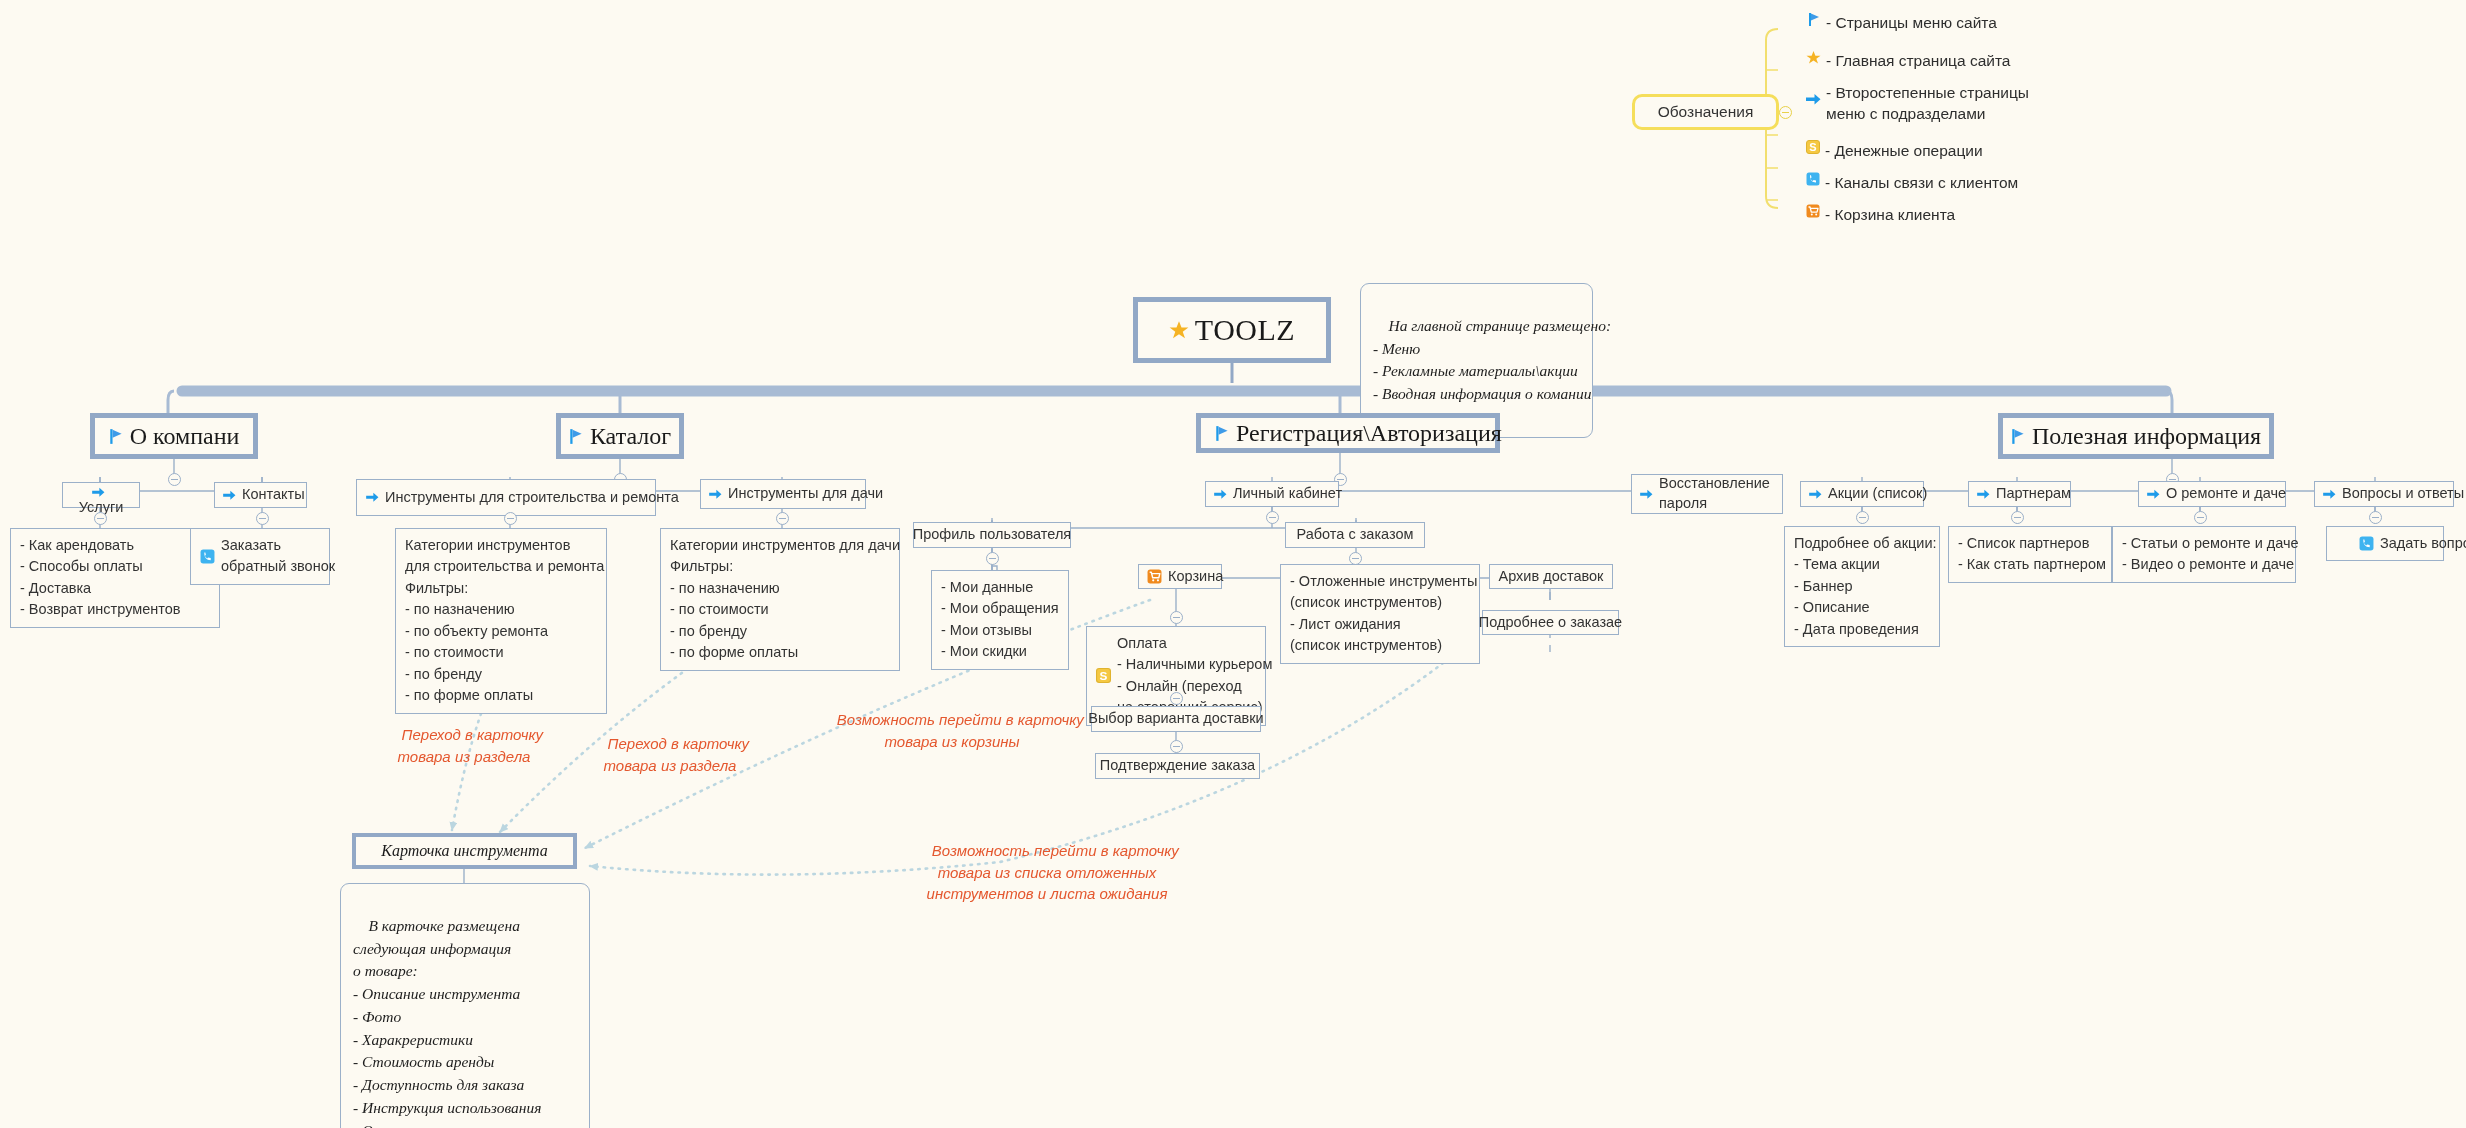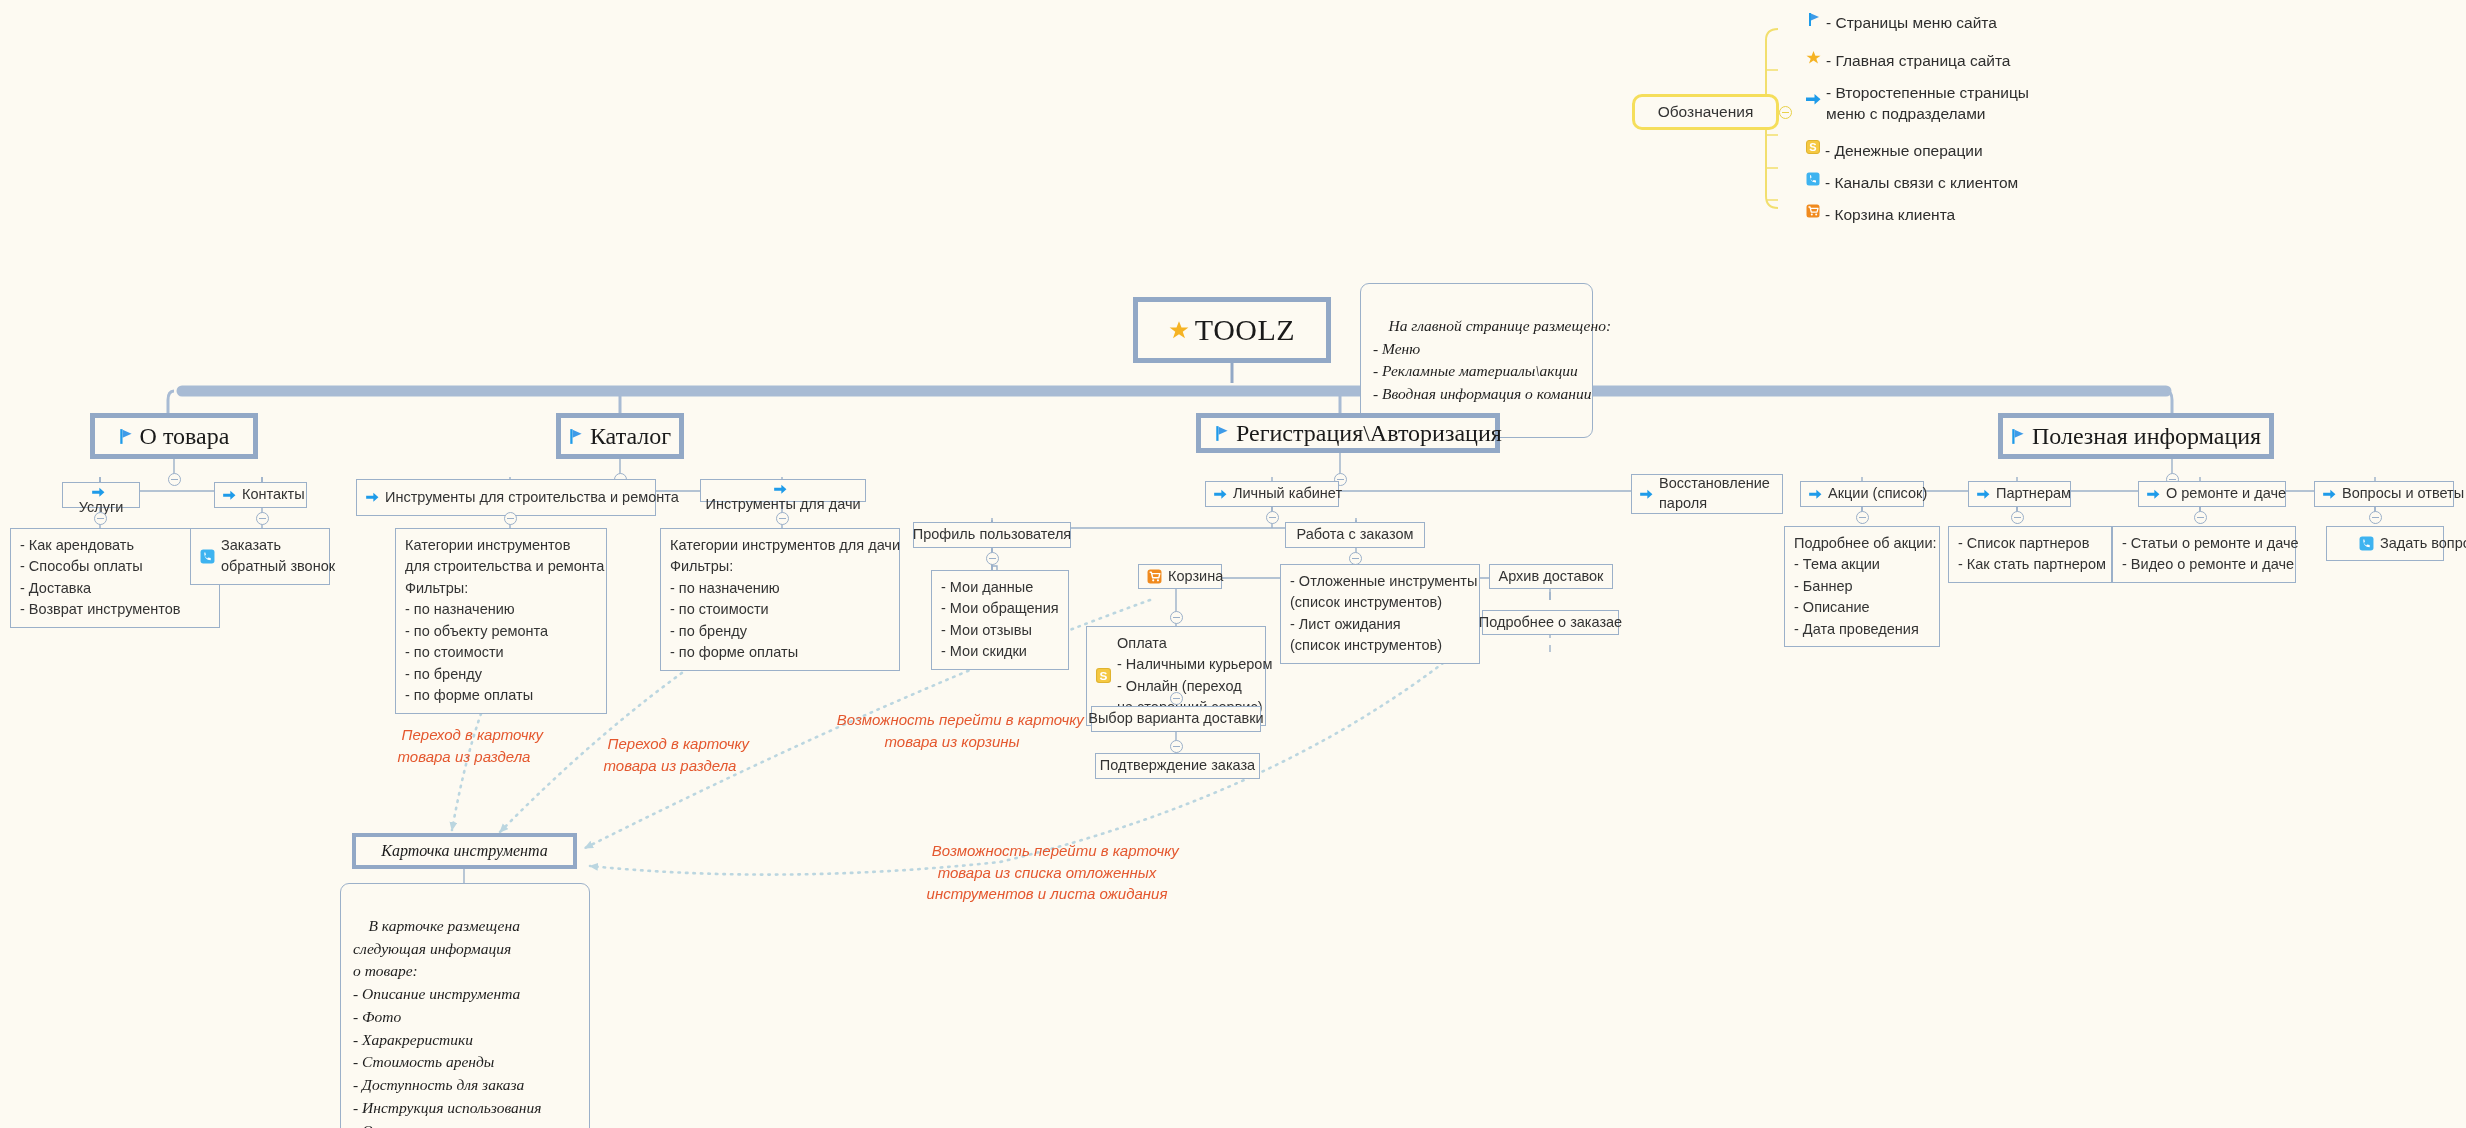--- a/index.html
+++ b/index.html
@@ -361,21 +361,21 @@
 - Вводная информация о комании</span>
   </div>
 
   <div class="node lvl1" style="left:90px; top:413px; width:168px; height:46px; justify-content:center;">
     <span class="icon ico-gap">
       <svg width="15" height="17" viewBox="0 0 13 15">
         <path d="M2,1 L2,14" stroke="#1E9BE9" stroke-width="2"></path>
         <path d="M3,1.5 L11,5 L3,8.5 Z" fill="#3E9BE8"></path>
       </svg>
     </span>
-    <span>О товара</span>
+    <span>О компани</span>
   </div>
   <div class="toggle" style="left:168px; top:473px;"></div>
 
   <div class="node lvl2" style="left:62px; top:482px; width:78px; height:26px;flex-direction:column;">
     <span class="icon ico-gap">
       <svg width="13" height="11" viewBox="0 0 15 13">
         <path d="M0,4.5 L8.5,4.5 L8.5,1 L14.5,6.3 L8.5,11.5 L8.5,8 L0,8 Z" fill="#1E9BE9"></path>
       </svg>
     </span>
     <span>Услуги</span>
@@ -436,21 +436,21 @@
     <span class="multiline">Категории инструментов
 для строительства и ремонта
 Фильтры:
 - по назначению
 - по объекту ремонта
 - по стоимости
 - по бренду
 - по форме оплаты</span>
   </div>
 
-  <div class="node lvl2" style="left:700px; top:479px; width:166px; height:23px;flex-direction:column;">
+  <div class="node lvl2" style="left:700px; top:479px; width:166px; height:30px;">
     <span class="icon ico-gap">
       <svg width="13" height="11" viewBox="0 0 15 13">
         <path d="M0,4.5 L8.5,4.5 L8.5,1 L14.5,6.3 L8.5,11.5 L8.5,8 L0,8 Z" fill="#1E9BE9"></path>
       </svg>
     </span>
     <span>Инструменты для дачи</span>
   </div>
   <div class="toggle" style="left:776px; top:512px;"></div>
 
   <div class="node leaf" style="left:660px; top:528px; width:240px;">

